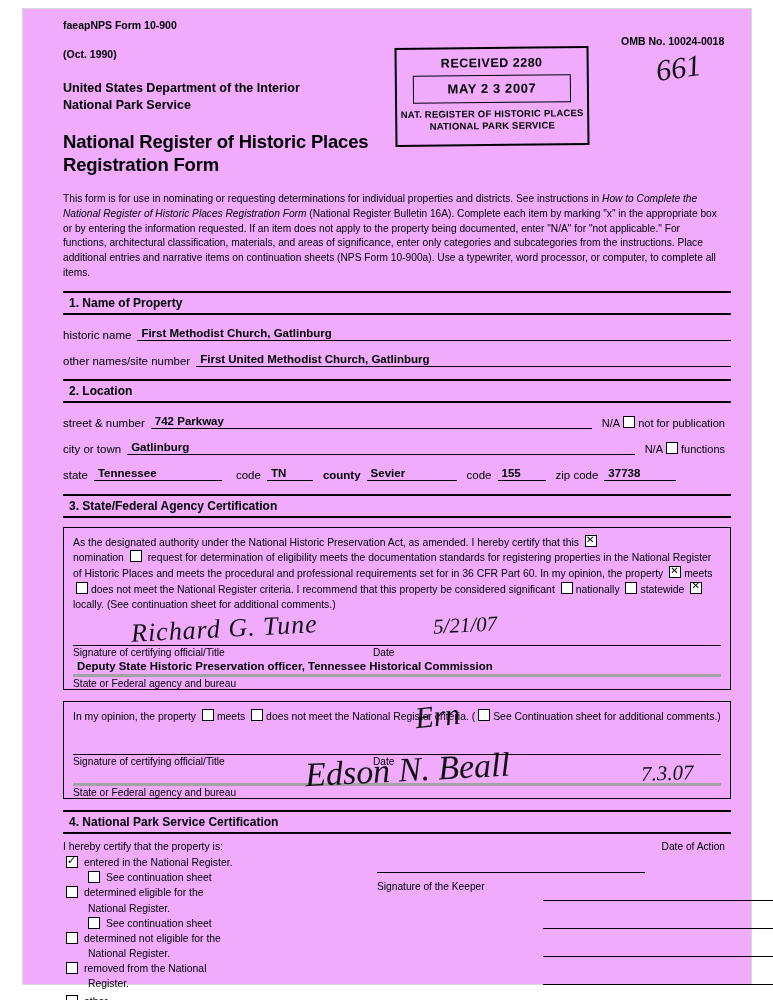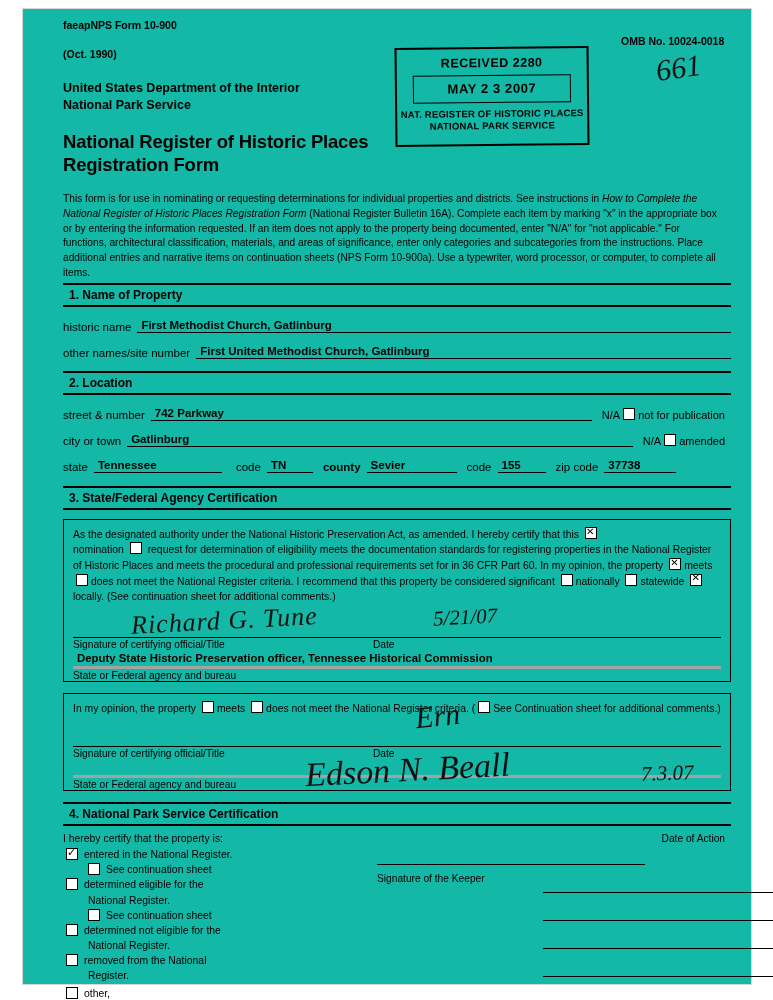--- a/index.html
+++ b/index.html
@@ -17,21 +17,21 @@
     height: 1000px;
     background: #ffffff;
     overflow: hidden;
   }
   .sheet {
     position: absolute;
     left: 22px;
     top: 8px;
     width: 728px;
     height: 975px;
-    background: #14b8a6;
+    background: #f0abfc;
     border: 1px solid #d8d8d8;
     box-shadow: 0 0 0 0 #fff;
   }
   .content {
     position: absolute;
     left: 40px;
     top: 10px;
     width: 668px;
   }
   .hdr-form {
@@ -71,21 +71,21 @@
     margin-top: 16px;
     font-size: 10.2px;
     line-height: 1.45;
     text-align: left;
     width: 660px;
   }
   .intro i {
     font-style: italic;
   }
   .section-bar {
-    margin-top: 2px;
+    margin-top: 10px;
     border-top: 2px solid #000;
     border-bottom: 2px solid #000;
     padding: 3px 0 3px 6px;
     font-size: 12px;
     font-weight: bold;
   }
   .fieldrow {
     margin-top: 11px;
     font-size: 11.5px;
     display: flex;
@@ -373,21 +373,21 @@
           <span>N/A</span><span class="chk"></span><span>not for publication</span>
         </div>
       </div>
 
       <div class="fieldrow">
         <div class="lbl">city or town</div>
         <div class="ul">
           <span class="val">Gatlinburg</span>
         </div>
         <div class="lbl" style="padding-left:10px;font-size:11px;">
-          <span>N/A</span><span class="chk"></span><span>amended</span>
+          <span>N/A</span><span class="chk"></span><span>functions</span>
         </div>
       </div>
 
       <div class="fieldrow">
         <div class="lbl">state</div>
         <div class="ul fixed" style="width:128px;">
           <span class="val">Tennessee</span>
         </div>
         <div class="lbl" style="padding-left:14px;">code</div>
         <div class="ul fixed" style="width:46px;">

